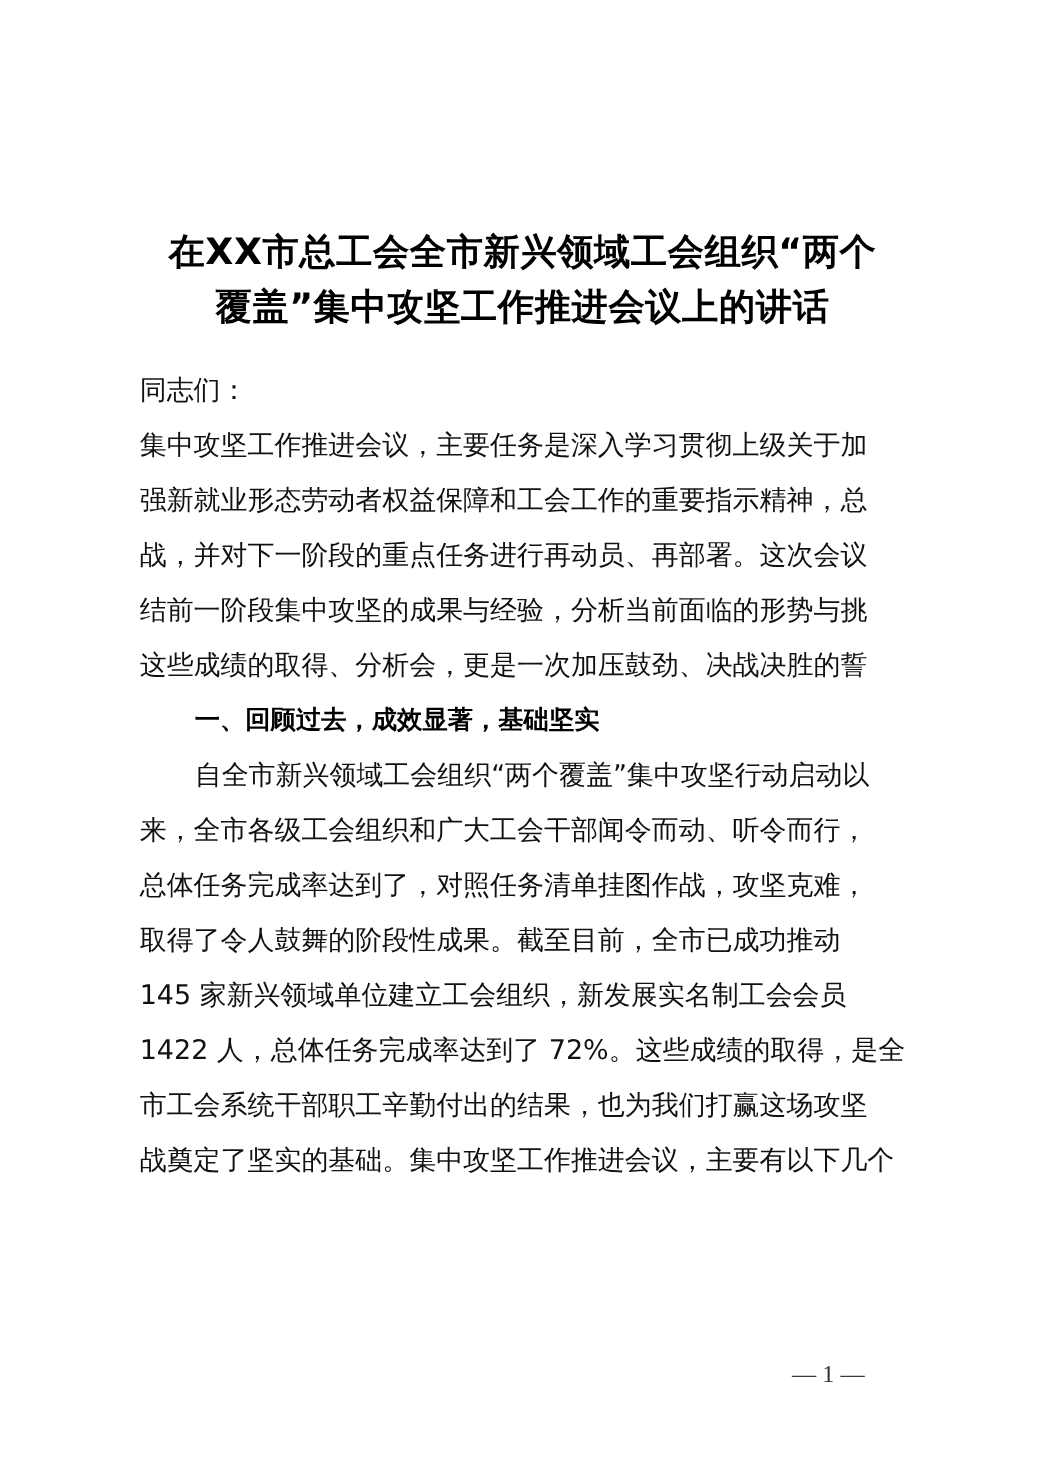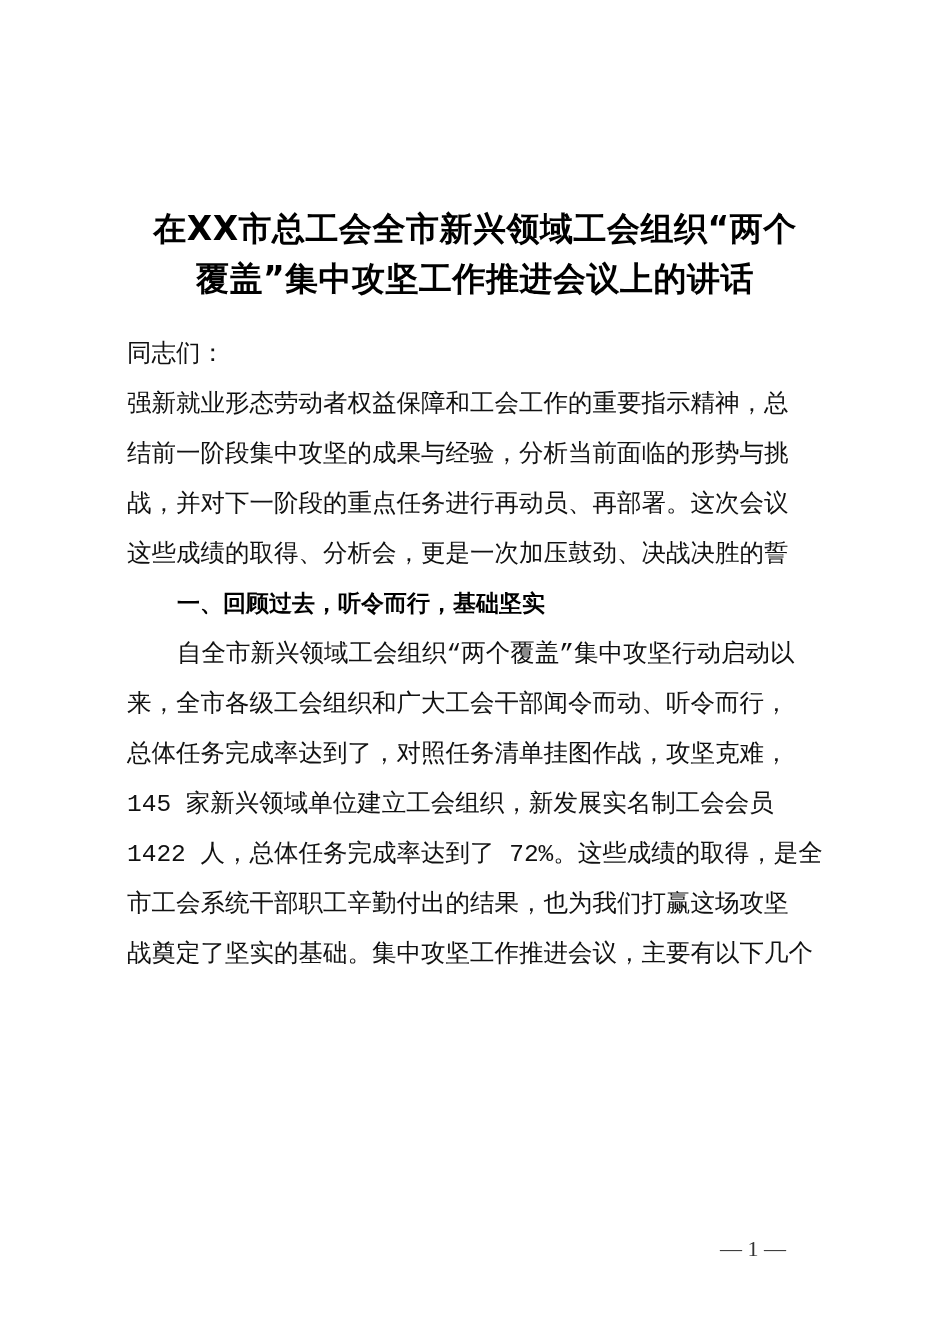--- a/index.html
+++ b/index.html
@@ -46,21 +46,20 @@
       width: 710px;
       font-family: "DejaVu Sans", sans-serif;
       font-size: 24.5px;
       line-height: 50px;
       color: #111111;
     }
     .body-text .row {
       display: block;
       white-space: nowrap;
       height: 50px;
-      font-family: Liberation Mono, monospace;
     }
     .body-text .indent {
       padding-left: 50px;
     }
     .body-text .heading {
       font-weight: bold;
       padding-left: 50px;
       font-size: 23px;
       color: #000000;
     }
@@ -81,32 +80,34 @@
 
   <h1 class="title">
     <span class="line">在XX市总工会全市新兴领域工会组织“两个</span>
     <span class="line">覆盖”集中攻坚工作推进会议上的讲话</span>
   </h1>
 
   <div class="body-text">
     <span class="row">同志们：</span>
 
     <div>
+      <span class="row">集中攻坚工作推进会议，主要任务是深入学习贯彻上级关于加</span>
       <span class="row">强新就业形态劳动者权益保障和工会工作的重要指示精神，总</span>
+      <span class="row">战，并对下一阶段的重点任务进行再动员、再部署。这次会议</span>
       <span class="row">结前一阶段集中攻坚的成果与经验，分析当前面临的形势与挑</span>
-      <span class="row">战，并对下一阶段的重点任务进行再动员、再部署。这次会议</span>
       <span class="row">这些成绩的取得、分析会，更是一次加压鼓劲、决战决胜的誓</span>
     </div>
 
-    <span class="row heading">一、回顾过去，听令而行，基础坚实</span>
+    <span class="row heading">一、回顾过去，成效显著，基础坚实</span>
 
     <div>
       <span class="row indent">自全市新兴领域工会组织“两个覆盖”集中攻坚行动启动以</span>
       <span class="row">来，全市各级工会组织和广大工会干部闻令而动、听令而行，</span>
       <span class="row">总体任务完成率达到了，对照任务清单挂图作战，攻坚克难，</span>
+      <span class="row">取得了令人鼓舞的阶段性成果。截至目前，全市已成功推动</span>
       <span class="row">145 家新兴领域单位建立工会组织，新发展实名制工会会员</span>
       <span class="row">1422 人，总体任务完成率达到了 72%。这些成绩的取得，是全</span>
       <span class="row">市工会系统干部职工辛勤付出的结果，也为我们打赢这场攻坚</span>
       <span class="row">战奠定了坚实的基础。集中攻坚工作推进会议，主要有以下几个</span>
     </div>
   </div>
 
   <div class="page-number">— 1 —</div>
 
 </div>

